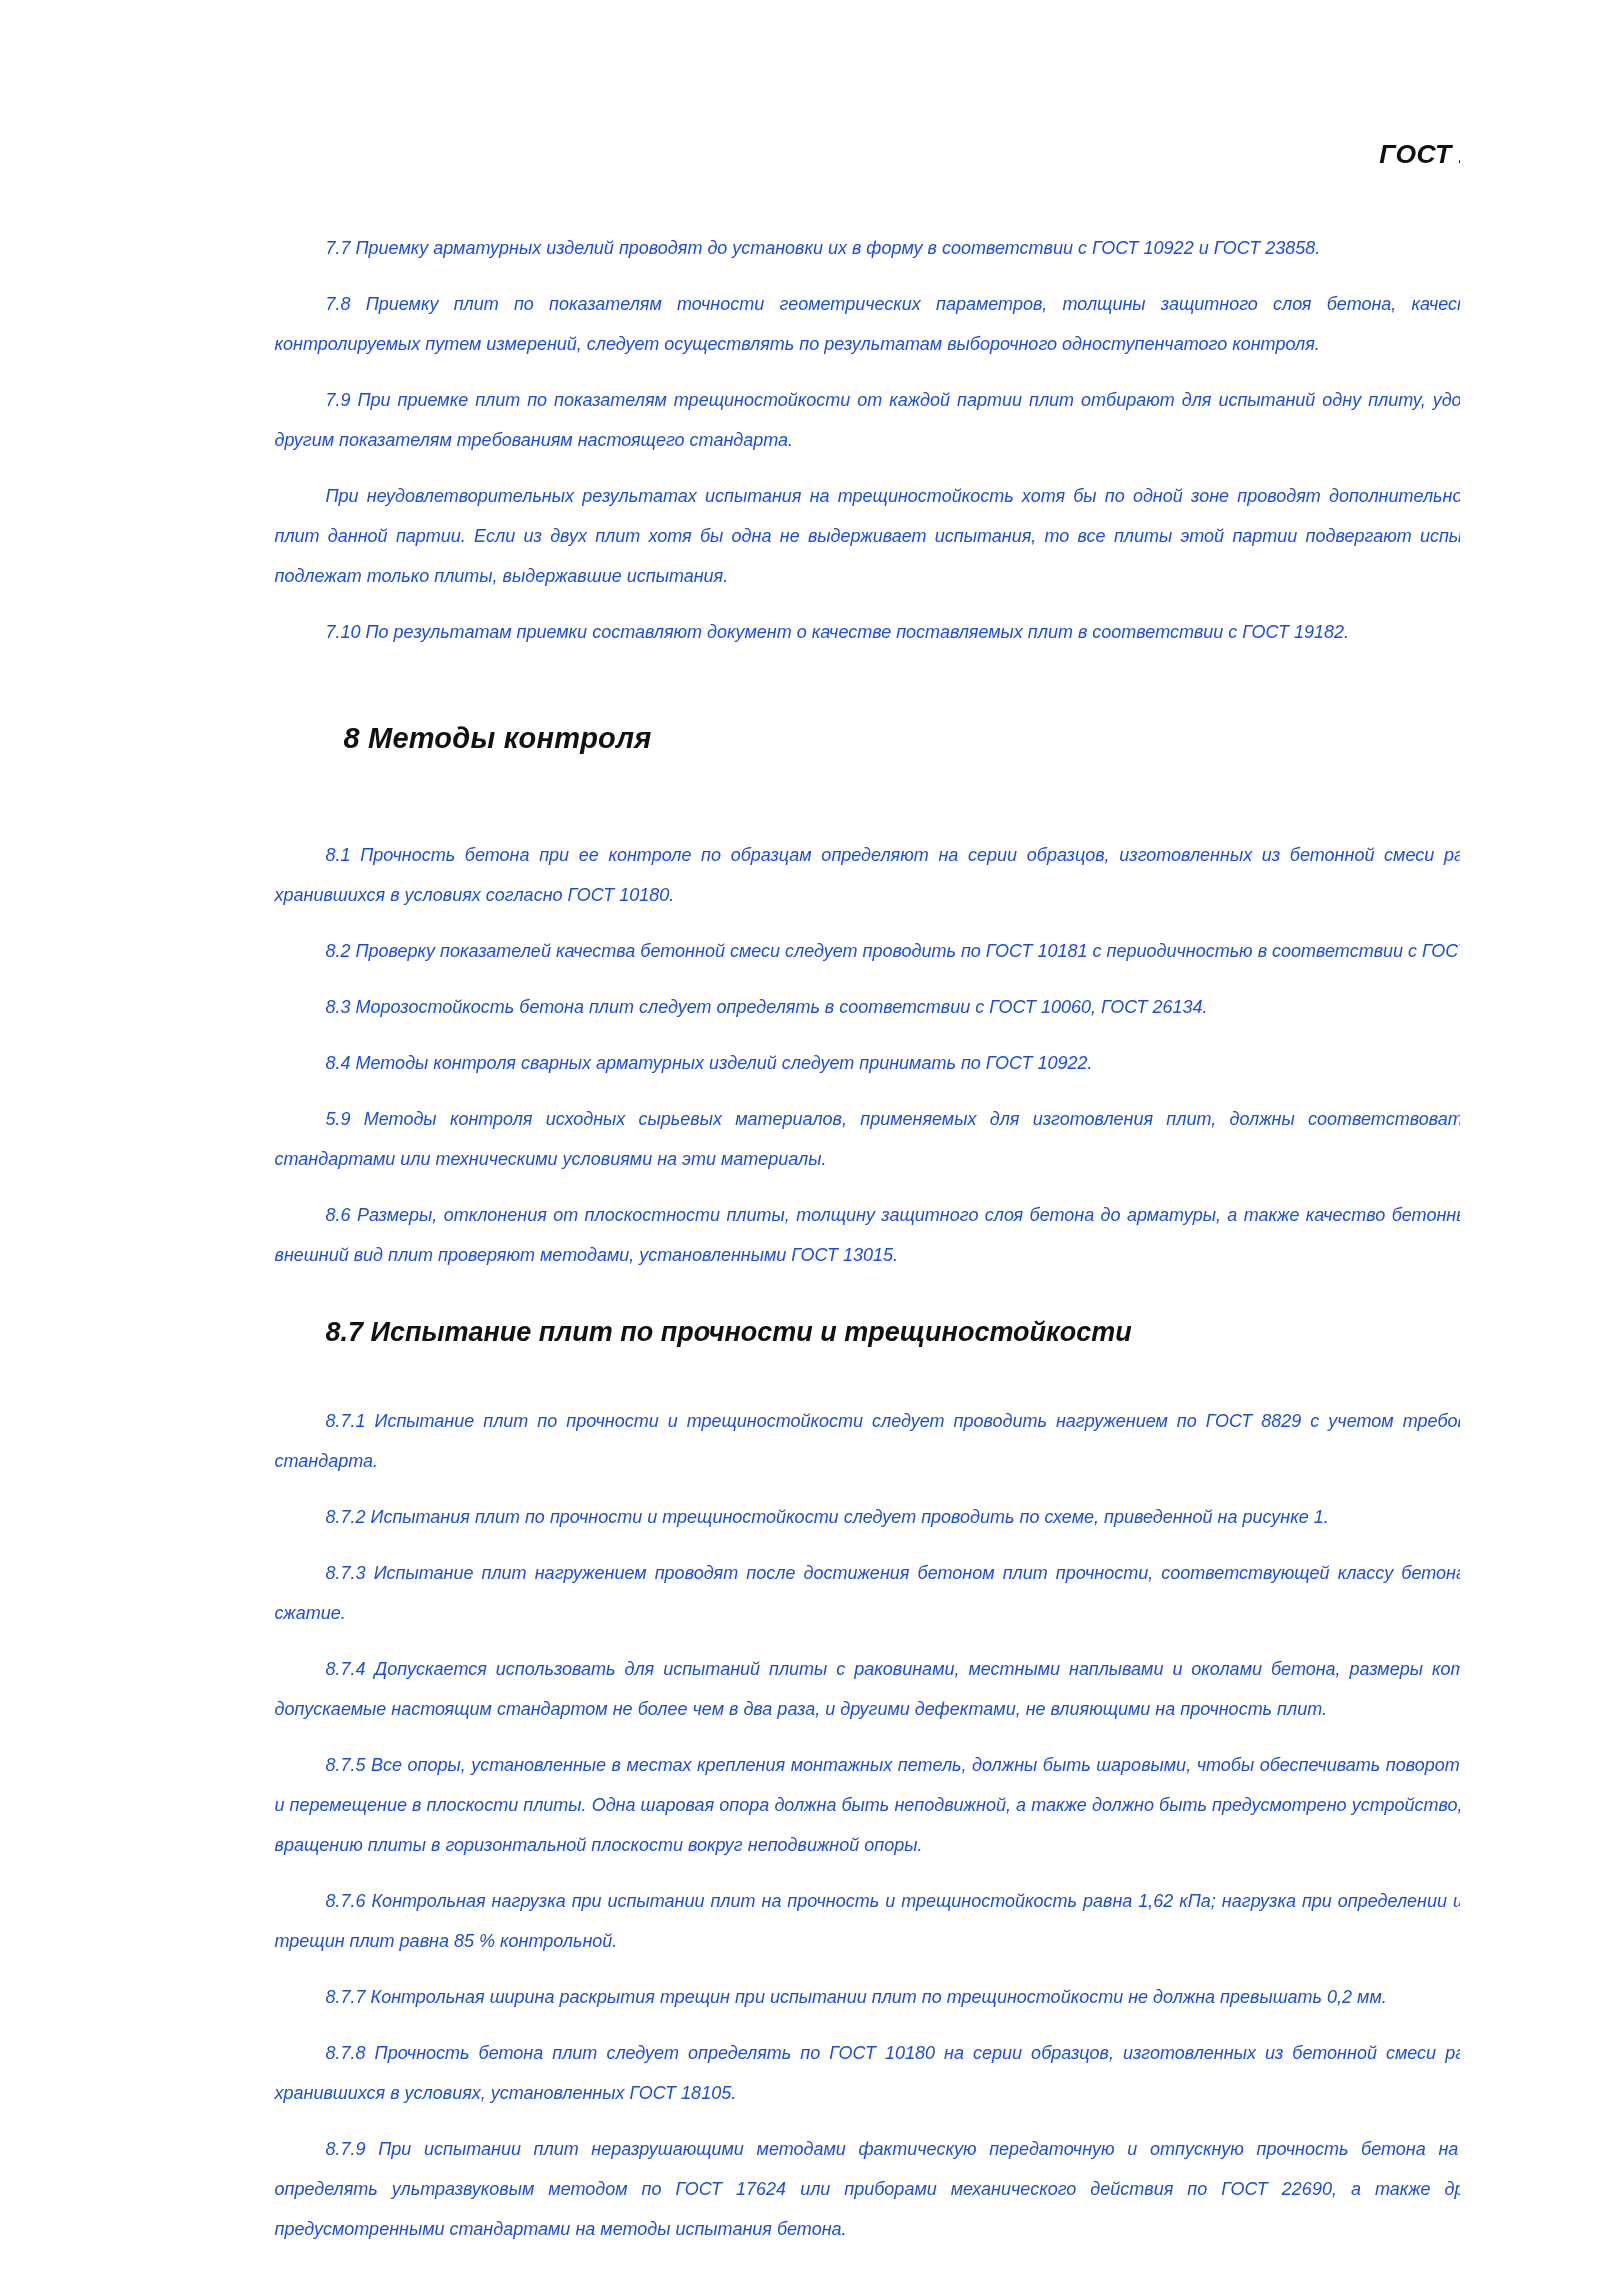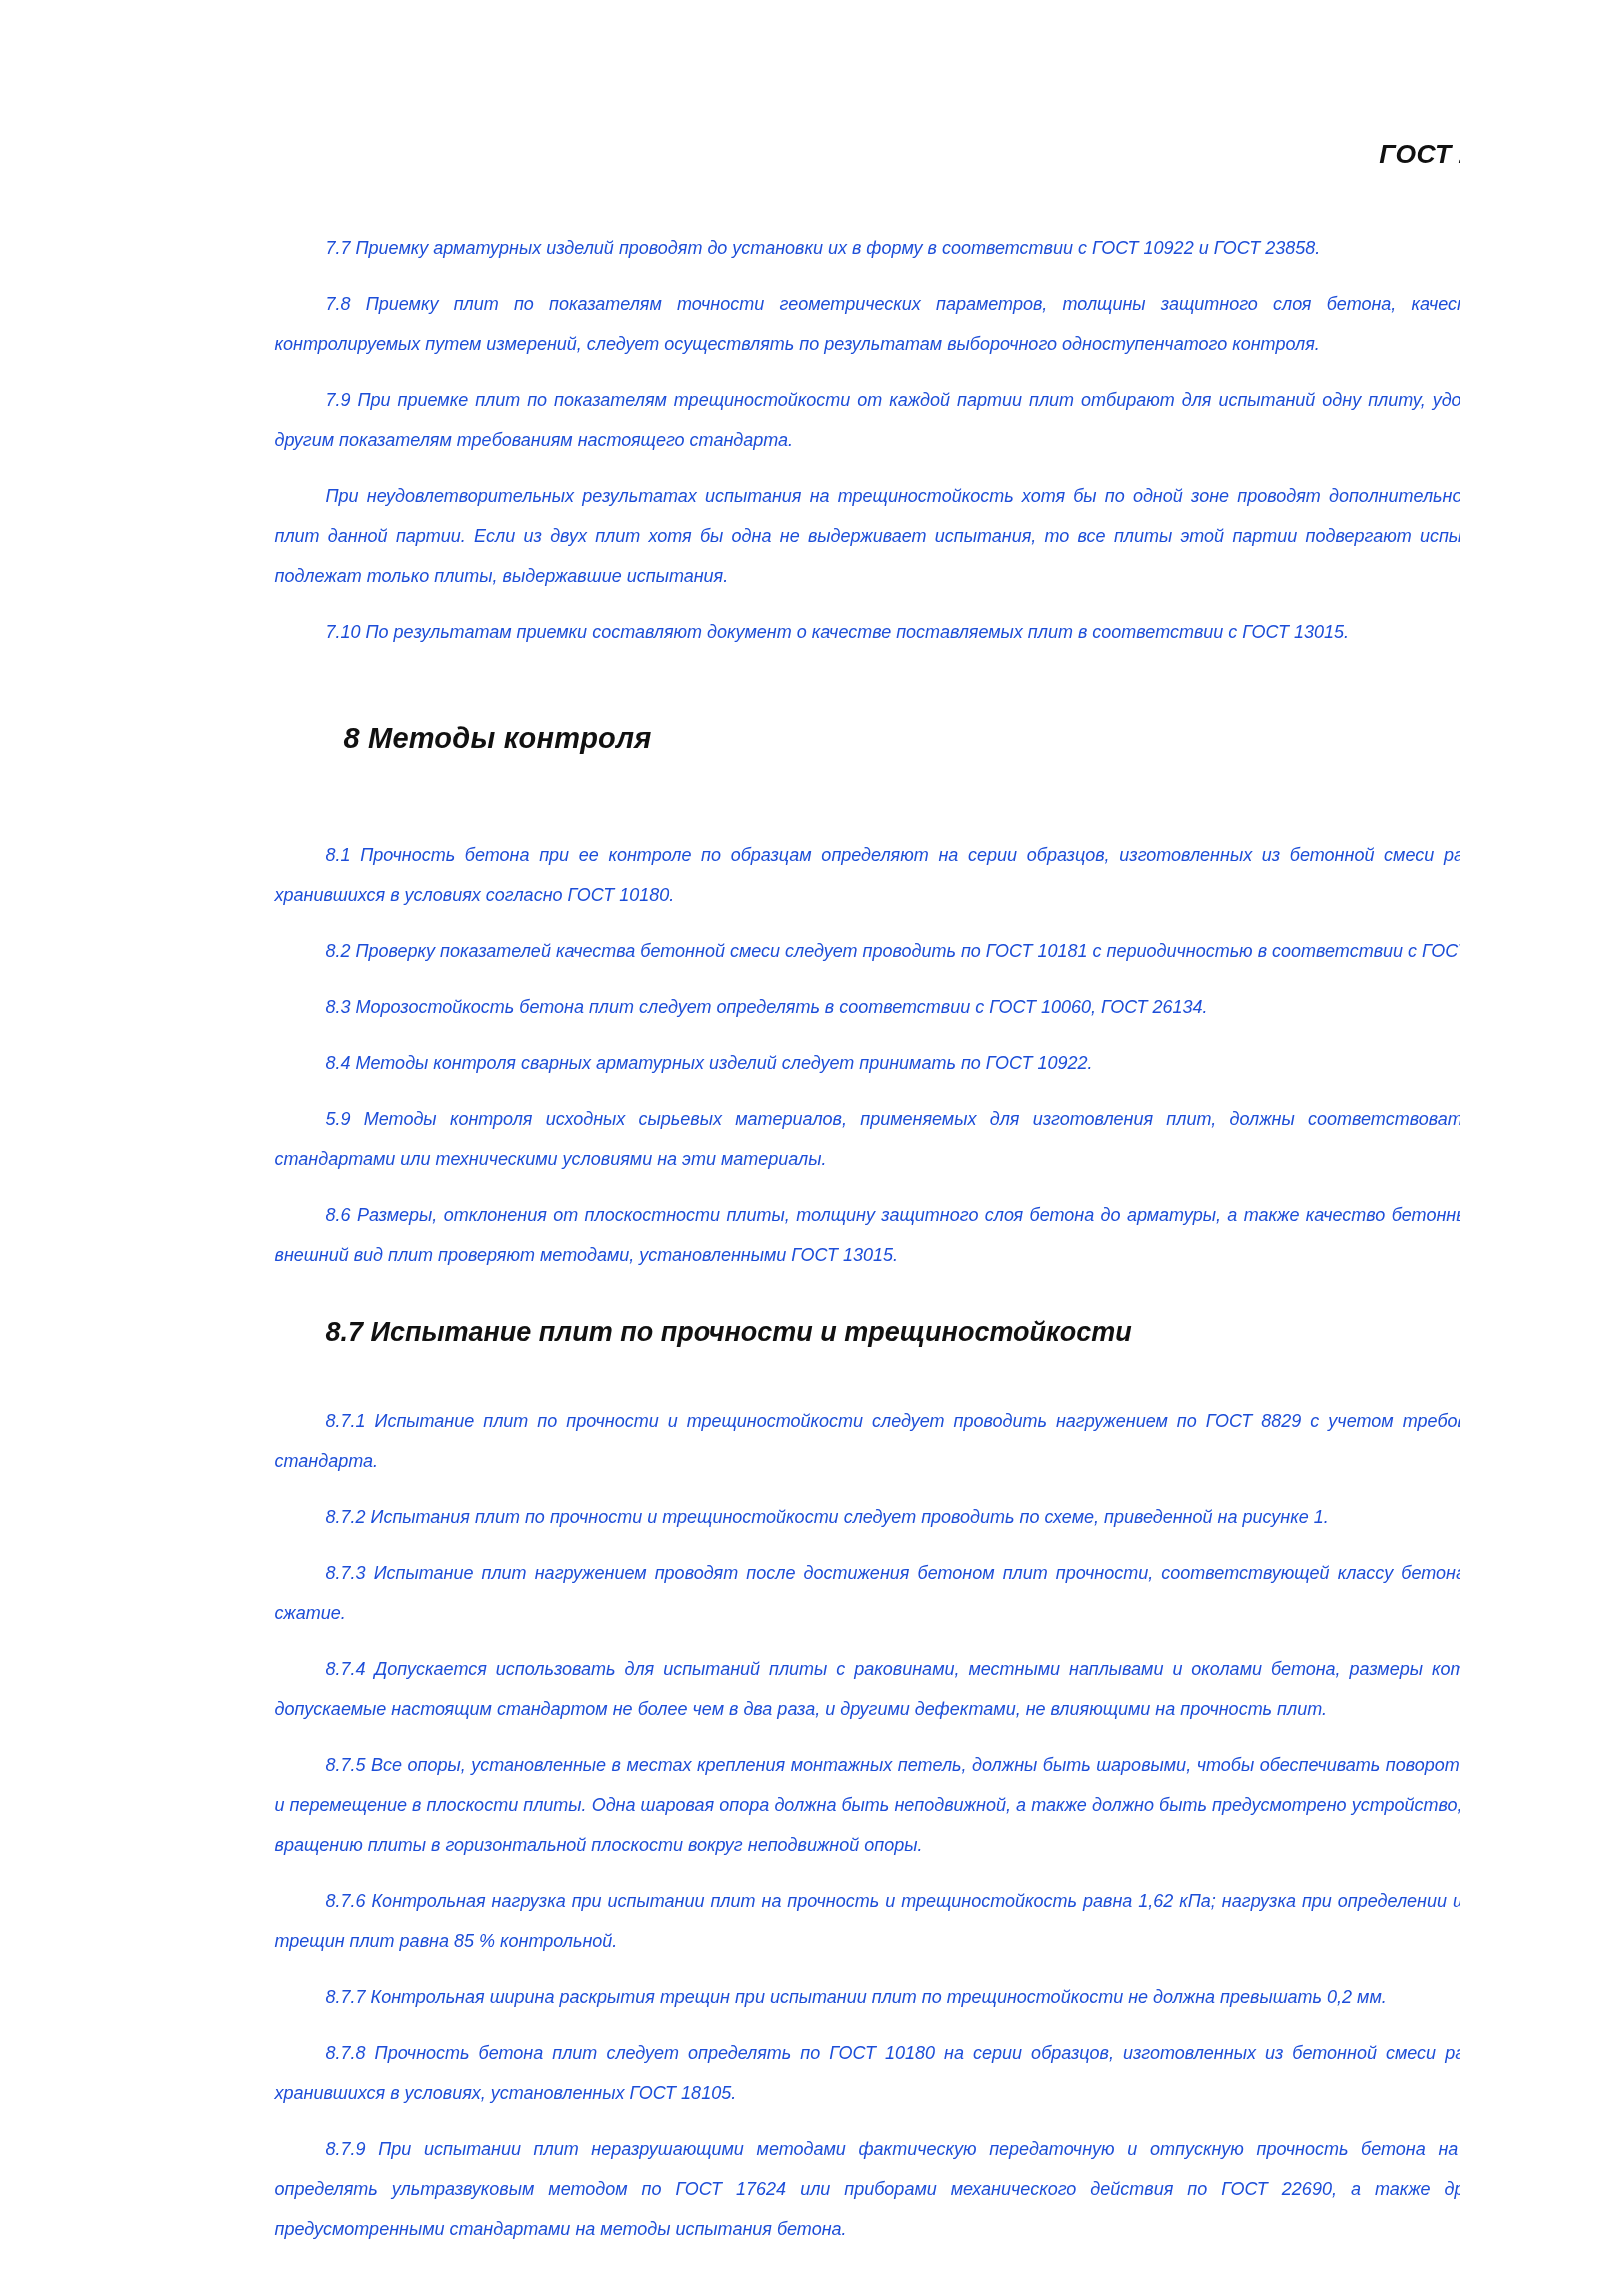--- a/index.html
+++ b/index.html
@@ -95,21 +95,21 @@
 <div class="page">
 
   <div class="page-header">ГОСТ 22930—2025</div>
 
   <div class="content">
 
     <p class="para">7.7  Приемку арматурных изделий проводят до установки их в форму в соответствии с ГОСТ 10922 и ГОСТ 23858.</p>
     <p class="para">7.8  Приемку плит по показателям точности геометрических параметров, толщины защитного слоя бетона, качества поверхности, контролируемых путем измерений, следует осуществлять по результатам выборочного одноступенчатого контроля.</p>
     <p class="para">7.9 При приемке плит по показателям трещиностойкости от каждой партии плит отбирают для испытаний одну плиту, удовлетворяющую по другим показателям требованиям настоящего стандарта.</p>
     <p class="para">При неудовлетворительных результатах испытания на трещиностойкость хотя бы по одной зоне проводят дополнительное испытание двух плит данной партии. Если из двух плит хотя бы одна не выдерживает испытания, то все плиты этой партии подвергают испытанию, а приемке подлежат только плиты, выдержавшие испытания.</p>
-    <p class="para">7.10  По результатам приемки составляют документ о качестве поставляемых плит в соответствии с ГОСТ 13015.</p>
+    <p class="para">7.10  По результатам приемки составляют документ о качестве поставляемых плит в соответствии с ГОСТ 19182.</p>
 
     <div class="gap-before-section"></div>
     <h2 class="section-head">8 Методы контроля</h2>
     <div class="gap-after-section"></div>
 
     <p class="para">8.1  Прочность бетона при ее контроле по образцам определяют на серии образцов, изготовленных из бетонной смеси рабочего состава и хранившихся в условиях согласно ГОСТ 10180.</p>
     <p class="para">8.2  Проверку показателей качества бетонной смеси следует проводить по ГОСТ 10181 с периодичностью в соответствии с ГОСТ 7473.</p>
     <p class="para">8.3  Морозостойкость бетона плит следует определять в соответствии с ГОСТ 10060, ГОСТ 26134.</p>
     <p class="para">8.4  Методы контроля сварных арматурных изделий следует принимать по ГОСТ 10922.</p>
     <p class="para">5.9  Методы контроля исходных сырьевых материалов, применяемых для изготовления плит, должны соответствовать установленным стандартами или техническими условиями на эти материалы.</p>

